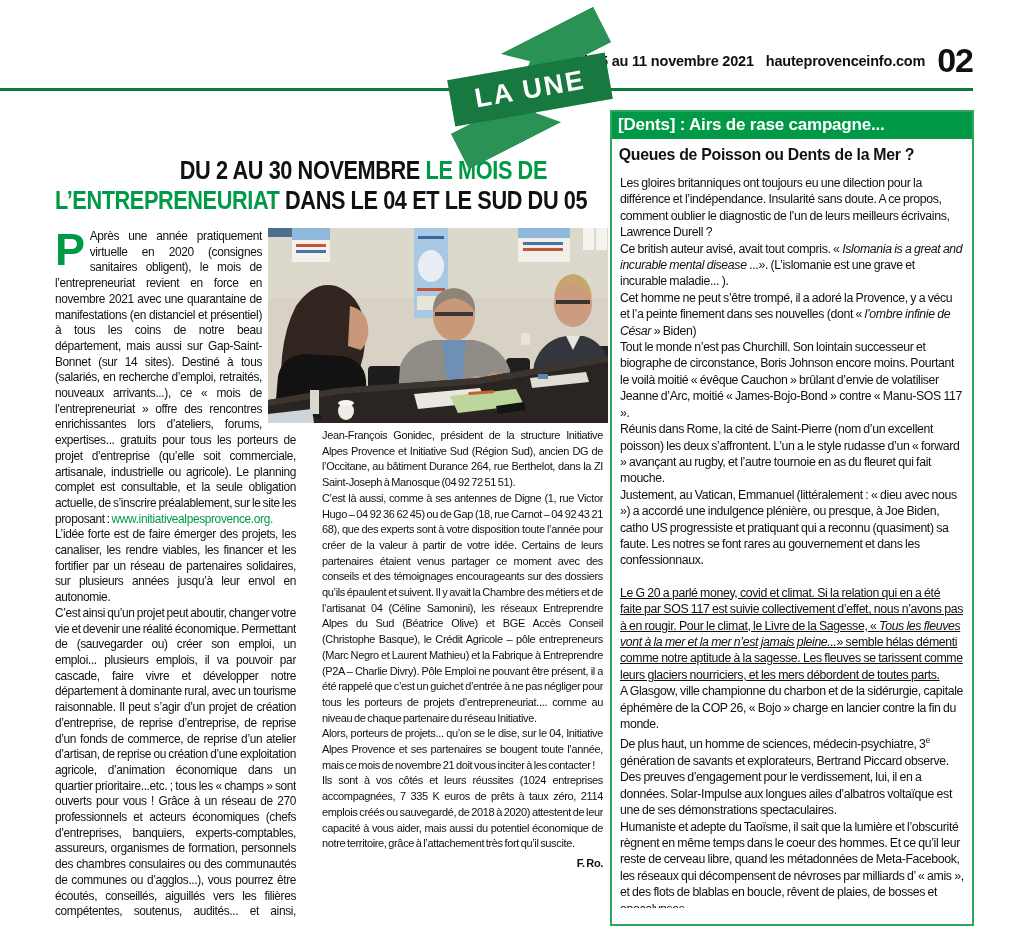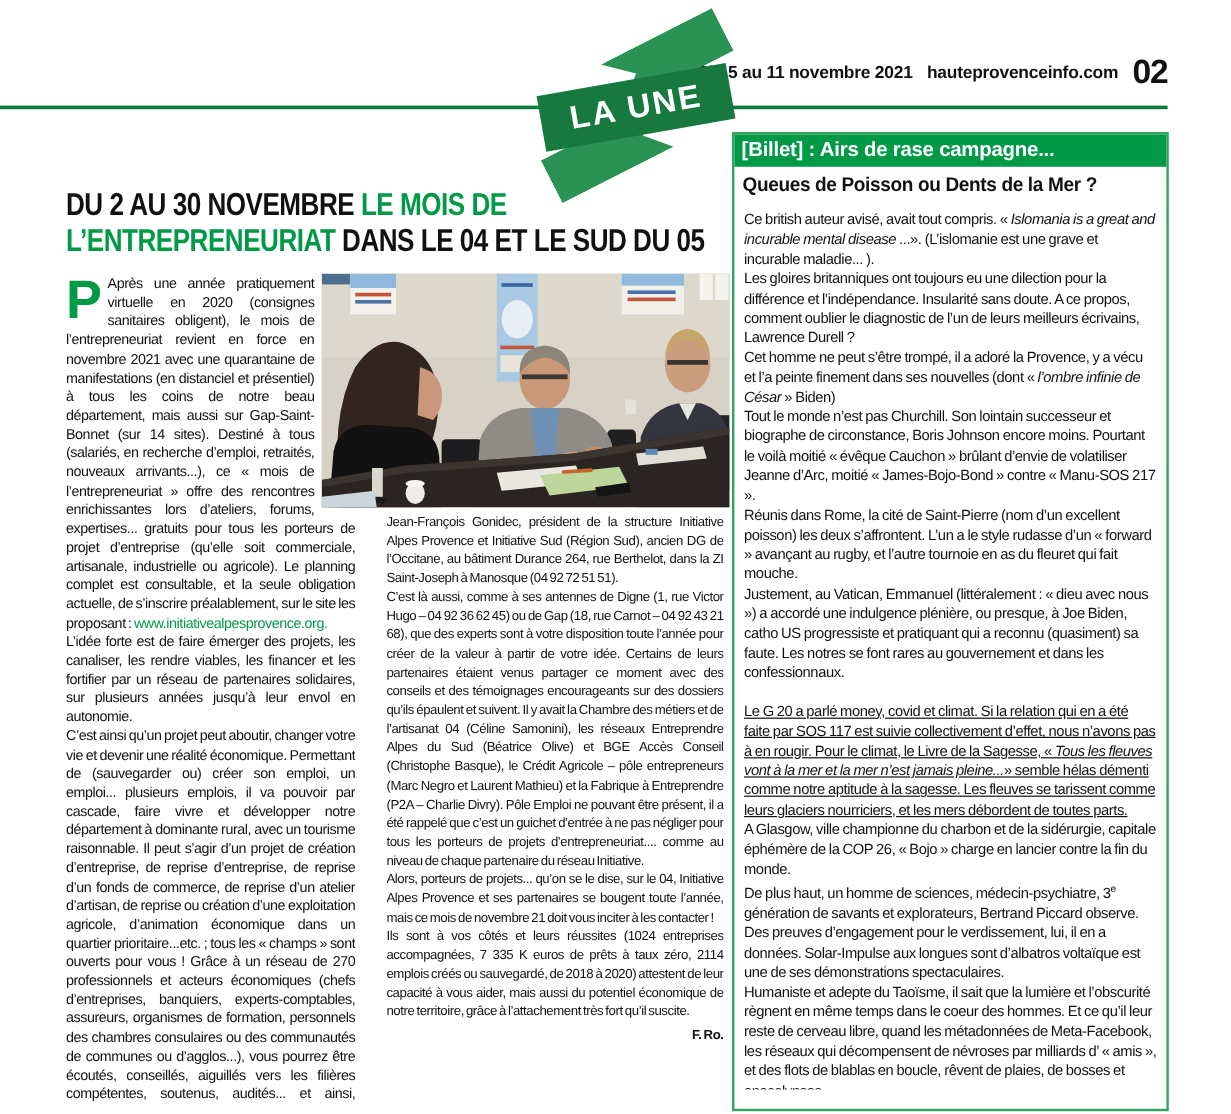--- a/index.html
+++ b/index.html
@@ -10,36 +10,36 @@
     --ink:#111;
   }
   *{margin:0;padding:0;box-sizing:border-box;}
   html,body{background:#ffffff;}
   body{font-family:"Liberation Sans",sans-serif;color:var(--ink);}
   #page{position:relative;width:1026px;height:928px;background:#fff;overflow:hidden;}
 
   
   .masthead{position:absolute;top:48px;right:53px;display:flex;align-items:flex-end;gap:12px;}
   .masthead .issue,.masthead .site{font-weight:bold;font-size:14.5px;letter-spacing:-0.2px;padding-bottom:3px;}
-  .masthead .pagenum{font-weight:bold;font-size:28px;line-height:24px;letter-spacing:-1px;}
+  .masthead .pagenum{font-weight:bold;font-size:34px;line-height:24px;letter-spacing:-1px;}
   .rule-green{position:absolute;top:88px;left:0;width:973px;height:3px;background:var(--green-dark);}
 
   
   .ribbon{position:absolute;left:448px;top:20px;width:172px;height:134px;z-index:5;}
   .ribbon .tail{position:absolute;background:var(--ribbon-light);}
   .ribbon .tail-top{left:56px;top:8px;width:104px;height:40px;transform:rotate(-27deg);
     clip-path:polygon(0 0,100% 0,100% 100%,0 100%,22% 50%);}
   .ribbon .tail-bottom{left:6px;top:88px;width:104px;height:40px;transform:rotate(-27deg);
     clip-path:polygon(0 0,100% 0,82% 50%,100% 100%,0 100%);}
   .ribbon .band{position:absolute;left:2px;top:46px;width:160px;height:47px;background:var(--ribbon);
     transform:rotate(-10deg);display:flex;align-items:center;justify-content:center;z-index:2;}
   .ribbon .band span{color:#fff;font-weight:bold;font-size:27px;letter-spacing:2px;}
 
   
-  .headline{position:absolute;left:55px;top:155px;width:600px;font-weight:bold;}
+  .headline{position:absolute;left:55px;top:155px;width:600px;font-weight:bold;text-align:right;}
   .hl-line{font-size:26.5px;line-height:30px;white-space:nowrap;transform:scaleX(0.82);transform-origin:left;
     letter-spacing:-0.5px;}
   .seg-g{color:var(--green);}
 
   
   .col{position:absolute;text-align:justify;overflow:hidden;}
   .col p{margin:0;}
   #col1{left:55px;top:229px;width:241px;height:692px;font-size:11.9px;line-height:15.7px;
     letter-spacing:-0.35px;word-spacing:-1px;}
   #col2{left:322px;top:428px;width:281px;height:500px;font-size:11px;line-height:15.7px;
@@ -170,30 +170,30 @@
 
   <div class="col" id="col2">
     <p><span>Jean-François Gonidec, président de la structure Initiative Alpes Provence et Initiative Sud (Région Sud), ancien DG de l’Occitane, au bâtiment Durance 264, rue Berthelot, dans la ZI Saint-Joseph à Manosque (04 92 72 51 51).</span></p>
     <p><span>C’est là aussi, comme à ses antennes de Digne (1, rue Victor Hugo – 04 92 36 62 45) ou de Gap (18, rue Carnot – 04 92 43 21 68), que des experts sont à votre disposition toute l’année pour créer de la valeur à partir de votre idée. Certains de leurs partenaires étaient venus partager ce moment avec des conseils et des témoignages encourageants sur des dossiers qu’ils épaulent et suivent. Il y avait la Chambre des métiers et de l’artisanat 04 (Céline Samonini), les réseaux Entreprendre Alpes du Sud (Béatrice Olive) et BGE Accès Conseil (Christophe Basque), le Crédit Agricole – pôle entrepreneurs (Marc Negro et Laurent Mathieu) et la Fabrique à Entreprendre (P2A – Charlie Divry). Pôle Emploi ne pouvant être présent, il a été rappelé que c’est un guichet d’entrée à ne pas négliger pour tous les porteurs de projets d’entrepreneuriat.... comme au niveau de chaque partenaire du réseau Initiative.</span></p>
     <p><span>Alors, porteurs de projets... qu’on se le dise, sur le 04, Initiative Alpes Provence et ses partenaires se bougent toute l’année, mais ce mois de novembre 21 doit vous inciter à les contacter !</span></p>
     <p><span>Ils sont à vos côtés et leurs réussites (1024 entreprises accompagnées, 7 335 K euros de prêts à taux zéro, 2114 emplois créés ou sauvegardé, de 2018 à 2020) attestent de leur capacité à vous aider, mais aussi du potentiel économique de notre territoire, grâce à l’attachement très fort qu’il suscite.</span></p>
     <p class="sig">F. Ro.</p>
   </div>
 
   <div class="billet">
-    <div class="billet-banner">[Billet] : Airs de rase campagne...</div>
+    <div class="billet-banner">[Dents] : Airs de rase campagne...</div>
     <div class="billet-title">Queues de Poisson ou Dents de la Mer ?</div>
     <div class="billet-body">
+      <p><span>Les gloires britanniques ont toujours eu une dilection pour la différence et l’indépendance. Insularité sans doute. A ce propos, comment oublier le diagnostic de l’un de leurs meilleurs écrivains, Lawrence Durell ?</span></p>
       <p><span>Ce british auteur avisé, avait tout compris. « </span><span class="seg-i">Islomania is a great and incurable mental disease</span><span> ...». (L’islomanie est une grave et incurable maladie... ).</span></p>
-      <p><span>Les gloires britanniques ont toujours eu une dilection pour la différence et l’indépendance. Insularité sans doute. A ce propos, comment oublier le diagnostic de l’un de leurs meilleurs écrivains, Lawrence Durell ?</span></p>
       <p><span>Cet homme ne peut s’être trompé, il a adoré la Provence, y a vécu et l’a peinte finement dans ses nouvelles (dont « </span><span class="seg-i">l’ombre infinie de César</span><span> » Biden)</span></p>
-      <p><span>Tout le monde n’est pas Churchill. Son lointain successeur et biographe de circonstance, Boris Johnson encore moins. Pourtant le voilà moitié « évêque Cauchon » brûlant d’envie de volatiliser Jeanne d’Arc, moitié « James-Bojo-Bond » contre « Manu-SOS 217 ».</span></p>
+      <p><span>Tout le monde n’est pas Churchill. Son lointain successeur et biographe de circonstance, Boris Johnson encore moins. Pourtant le voilà moitié « évêque Cauchon » brûlant d’envie de volatiliser Jeanne d’Arc, moitié « James-Bojo-Bond » contre « Manu-SOS 117 ».</span></p>
       <p><span>Réunis dans Rome, la cité de Saint-Pierre (nom d’un excellent poisson) les deux s’affrontent. L’un a le style rudasse d’un « forward » avançant au rugby, et l’autre tournoie en as du fleuret qui fait mouche.</span></p>
       <p><span>Justement, au Vatican, Emmanuel (littéralement : « dieu avec nous ») a accordé une indulgence plénière, ou presque, à Joe Biden, catho US progressiste et pratiquant qui a reconnu (quasiment) sa faute. Les notres se font rares au gouvernement et dans les confessionnaux.</span></p>
       <p class="gap-top"><span>Le G 20 a parlé money, covid et climat. Si la relation qui en a été faite par SOS 117 est suivie collectivement d’effet, nous n’avons pas à en rougir. Pour le climat, le Livre de la Sagesse, « </span><span class="seg-i">Tous les fleuves vont à la mer et la mer n’est jamais pleine...</span><span>» semble hélas démenti comme notre aptitude à la sagesse. Les fleuves se tarissent comme leurs glaciers nourriciers, et les mers débordent de toutes parts.</span></p>
       <p><span>A Glasgow, ville championne du charbon et de la sidérurgie, capitale éphémère de la COP 26, « Bojo » charge en lancier contre la fin du monde.</span></p>
-      <p><span>De plus haut, un homme de sciences, médecin-psychiatre, 3</span><span class="seg-sup">e</span><span> génération de savants et explorateurs, Bertrand Piccard observe. Des preuves d’engagement pour le verdissement, lui, il en a données. Solar-Impulse aux longues sont d’albatros voltaïque est une de ses démonstrations spectaculaires.</span></p>
+      <p><span>De plus haut, un homme de sciences, médecin-psychiatre, 3</span><span class="seg-sup">e</span><span> génération de savants et explorateurs, Bertrand Piccard observe. Des preuves d’engagement pour le verdissement, lui, il en a données. Solar-Impulse aux longues ailes d’albatros voltaïque est une de ses démonstrations spectaculaires.</span></p>
       <p><span>Humaniste et adepte du Taoïsme, il sait que la lumière et l’obscurité règnent en même temps dans le coeur des hommes. Et ce qu’il leur reste de cerveau libre, quand les métadonnées de Meta-Facebook, les réseaux qui décompensent de névroses par milliards d’ « amis », et des flots de blablas en boucle, rêvent de plaies, de bosses et apocalypses.</span></p>
 
     </div>
   </div>
 
 </div>
 
 </body></html>

